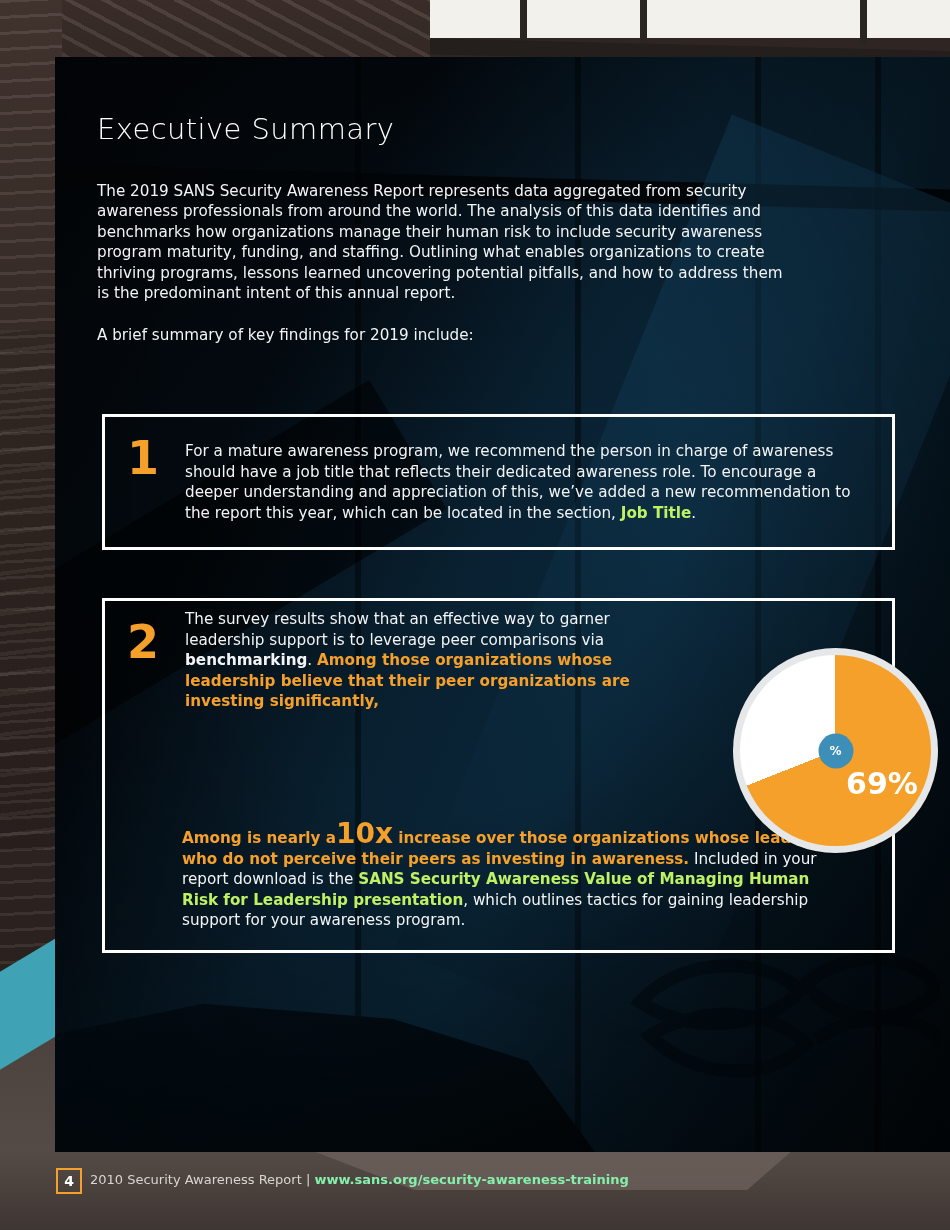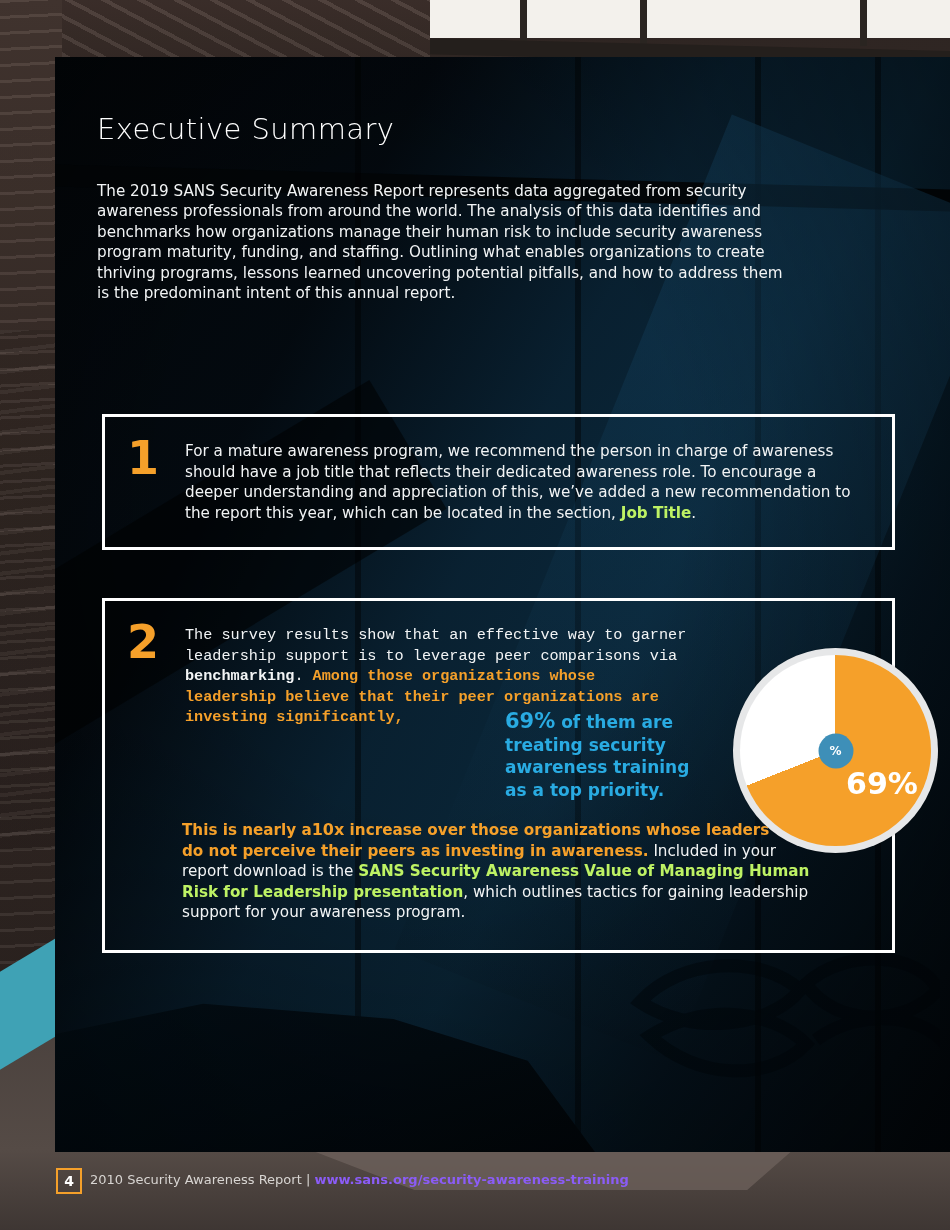--- a/index.html
+++ b/index.html
@@ -129,37 +129,37 @@
   #box1{left:102px;top:414px;width:793px;height:136px;}
   #box2{left:102px;top:598px;width:793px;height:355px;}
   .kbox .num{
     position:absolute;left:22px;top:18px;
     font-size:46px;font-weight:700;color:#f5a02a;line-height:1;
   }
   .kbox .body{
     position:absolute;left:80px;top:24px;right:18px;
     font-size:15.2px;line-height:20.6px;color:#f2f4f5;
   }
-  #box2 .body{left:80px;top:24px;right:200px;font-family:Liberation Mono, monospace;}
+  #box2 .body{left:80px;top:8px;right:200px;}
   .b{font-weight:700;}
   .or{color:#f5a02a;font-weight:700;}
   .lnk{color:#bef264;font-weight:700;}
 
   .hl-blue{
     position:absolute;left:505px;top:710px;width:215px;
     color:#29abe2;font-weight:700;font-size:17px;line-height:22.6px;
   }
   .hl-blue .big{font-size:21px;}
   .hl-blue .dot{color:#29abe2;}
 
   .lower{
     position:absolute;left:182px;top:820px;width:640px;
     font-size:15.2px;line-height:20.6px;color:#f2f4f5;
   }
-  .lower .x10{font-size:16px;font-weight:700;color:#f5a02a;line-height:1;}
+  .lower .x10{font-size:28px;font-weight:700;color:#f5a02a;line-height:1;}
 
   
   #pie{
     position:absolute;left:733px;top:648px;width:205px;height:205px;
   }
   #pie .ring{
     position:absolute;inset:0;border-radius:50%;
     background:#e6e7e8;
     box-shadow:0 0 0 1px rgba(0,0,0,.08);
   }
@@ -186,21 +186,21 @@
   #footer .pagenum{
     position:absolute;left:56px;top:16px;width:26px;height:26px;
     border:2px solid #f5a02a;box-sizing:border-box;
     display:flex;align-items:center;justify-content:center;
     color:#ffffff;font-size:14px;font-weight:700;
   }
   #footer .ftext{
     position:absolute;left:90px;top:20px;
     font-size:13px;color:#d8d5d2;
   }
-  #footer .ftext b{color:#8b5cf6;text-align:right;}
+  #footer .ftext b{color:#86efac;text-align:right;}
 </style>
 </head>
 <body>
 
 <div id="photo">
   <div class="glassfill"></div>
   <div class="windows"></div>
   <div class="win-mull" style="left:520px;"></div>
   <div class="win-mull" style="left:640px;"></div>
   <div class="win-mull" style="left:860px;"></div>
@@ -234,35 +234,35 @@
   </svg>
   <div class="vignette"></div>
 </div>
 
 <div id="content">
 
   <div class="page-title">Executive Summary</div>
 
   <div class="intro">
     <p>The 2019 SANS Security Awareness Report represents data aggregated from security awareness professionals from around the world. The analysis of this data identifies and benchmarks how organizations manage their human risk to include security awareness program maturity, funding, and staffing. Outlining what enables organizations to create thriving programs, lessons learned uncovering potential pitfalls, and how to address them is the predominant intent of this annual report.</p>
+    <p>A brief summary of key findings for 2019 include:</p>
   </div>
 
   <div class="kbox" id="box1">
     <div class="num">1</div>
     <div class="body"><span>For a mature awareness program, we recommend the person in charge of awareness should have a job title that reflects their dedicated awareness role. To encourage a deeper understanding and appreciation of this, we’ve added a new recommendation to the report this year, which can be located in the section, </span><span class="lnk">Job Title</span><span>.</span></div>
   </div>
 
   <div class="kbox" id="box2">
     <div class="num">2</div>
     <div class="body"><span>The survey results show that an effective way to garner leadership support is to leverage peer comparisons via </span><span class="b">benchmarking</span><span>. </span><span class="or">Among those organizations whose leadership believe that their peer organizations are investing significantly,</span></div>
   </div>
 
-  <div class="hl-blue"><span class="big">69%</span><span> of them are</span><br><span>treating security</span><br><span>awareness training</span><br><span>as a top priority</span><span class="dot">.</span></div>
-
-  <div class="lower"><span class="or">This is nearly a</span><span class="x10">10x</span><span class="or"> increase over those organizations whose leaders who do not perceive their peers as investing in awareness.</span>
+
+  <div class="lower"><span class="or">Among is nearly a</span><span class="x10">10x</span><span class="or"> increase over those organizations whose leaders who do not perceive their peers as investing in awareness.</span>
     <span>Included in your report download is the </span><span class="lnk">SANS Security Awareness Value of Managing Human Risk for Leadership presentation</span><span>, which outlines tactics for gaining leadership support for your awareness program.</span></div>
 
   <div id="pie">
     <div class="ring"></div>
     <div class="disc" id="pie-disc" style="background: conic-gradient(rgb(245, 160, 42) 0deg, rgb(245, 160, 42) 248.4deg, rgb(255, 255, 255) 248.4deg, rgb(255, 255, 255) 360deg);"></div>
     <div class="hub">
       <span>%</span>
     </div>
     <div class="plabel">69%</div>
   </div>

